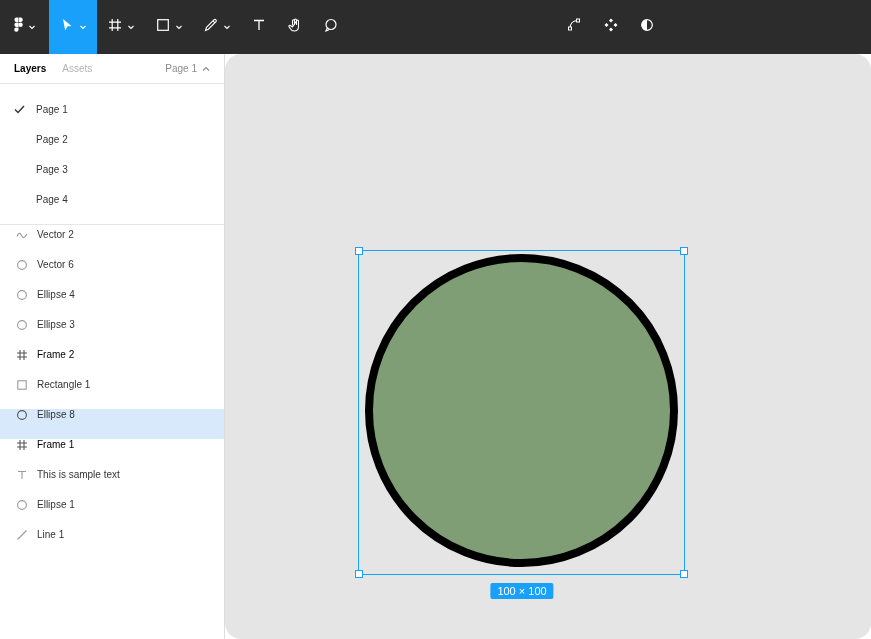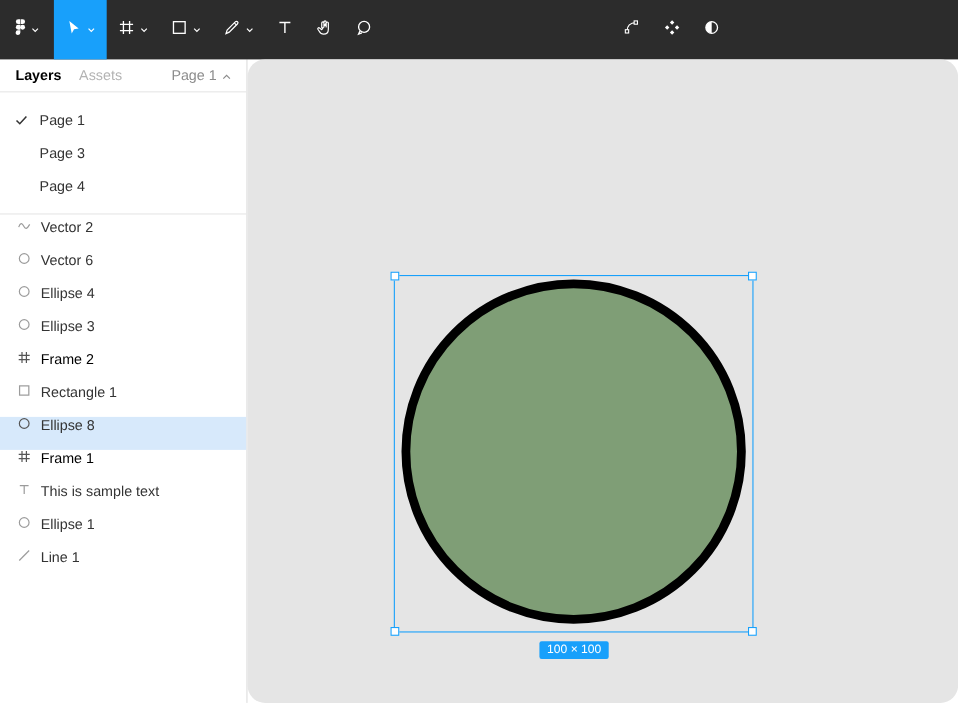--- a/index.html
+++ b/index.html
@@ -15,21 +15,21 @@
   .tool.menu { padding:0 13px; }
   .tool.active { background:var(--accent,#18a0fb); }
   .tool .chev { margin-left:4px; display:flex; }
   .sel-tools { position:absolute; left:556px; top:0; height:100%; display:flex; }
 
   
   .main { flex:1; display:flex; min-height:0; }
 
   
   .sidebar { width:225px; flex-shrink:0; background:#fff; border-right:1px solid #ddd;
-             font-size:13px; color:#333; display:flex; flex-direction:column; }
+             font-size:10px; color:#333; display:flex; flex-direction:column; }
   .panel-tabs { height:30px; flex-shrink:0; display:flex; align-items:center;
                 gap:16px; padding:0 14px; border-bottom:1px solid #e6e6e6; }
   .ptab { color:#b3b3b3; }
   .ptab.active { color:#000; font-weight:700; }
   .page-select { margin-left:auto; color:#8c8c8c; display:flex; align-items:center; gap:5px; }
 
   .pages-section { padding-top:10px; }
   .pages-header { height:28px; display:flex; align-items:center; padding:0 14px; color:#333; }
   .plus { margin-left:auto; display:flex; }
   .prow { height:30px; display:flex; align-items:center; padding:0 14px; }
@@ -212,20 +212,24 @@
         <div class="prow">
           <span class="pcheck">
             <svg width="11" height="9" viewBox="0 0 11 9">
                 <path d="M1 4.5l3 3L10 1" stroke="#333" fill="none" stroke-width="1.4"></path>
               </svg>
           </span>
           <span>Page 1</span>
         </div>
         <div class="prow">
           <span class="pcheck"></span>
+          <span>Page 2</span>
+        </div>
+        <div class="prow">
+          <span class="pcheck"></span>
           <span>Page 3</span>
         </div>
         <div class="prow">
           <span class="pcheck"></span>
           <span>Page 4</span>
         </div>
       </div>
 
       <div class="layers-list">
 

